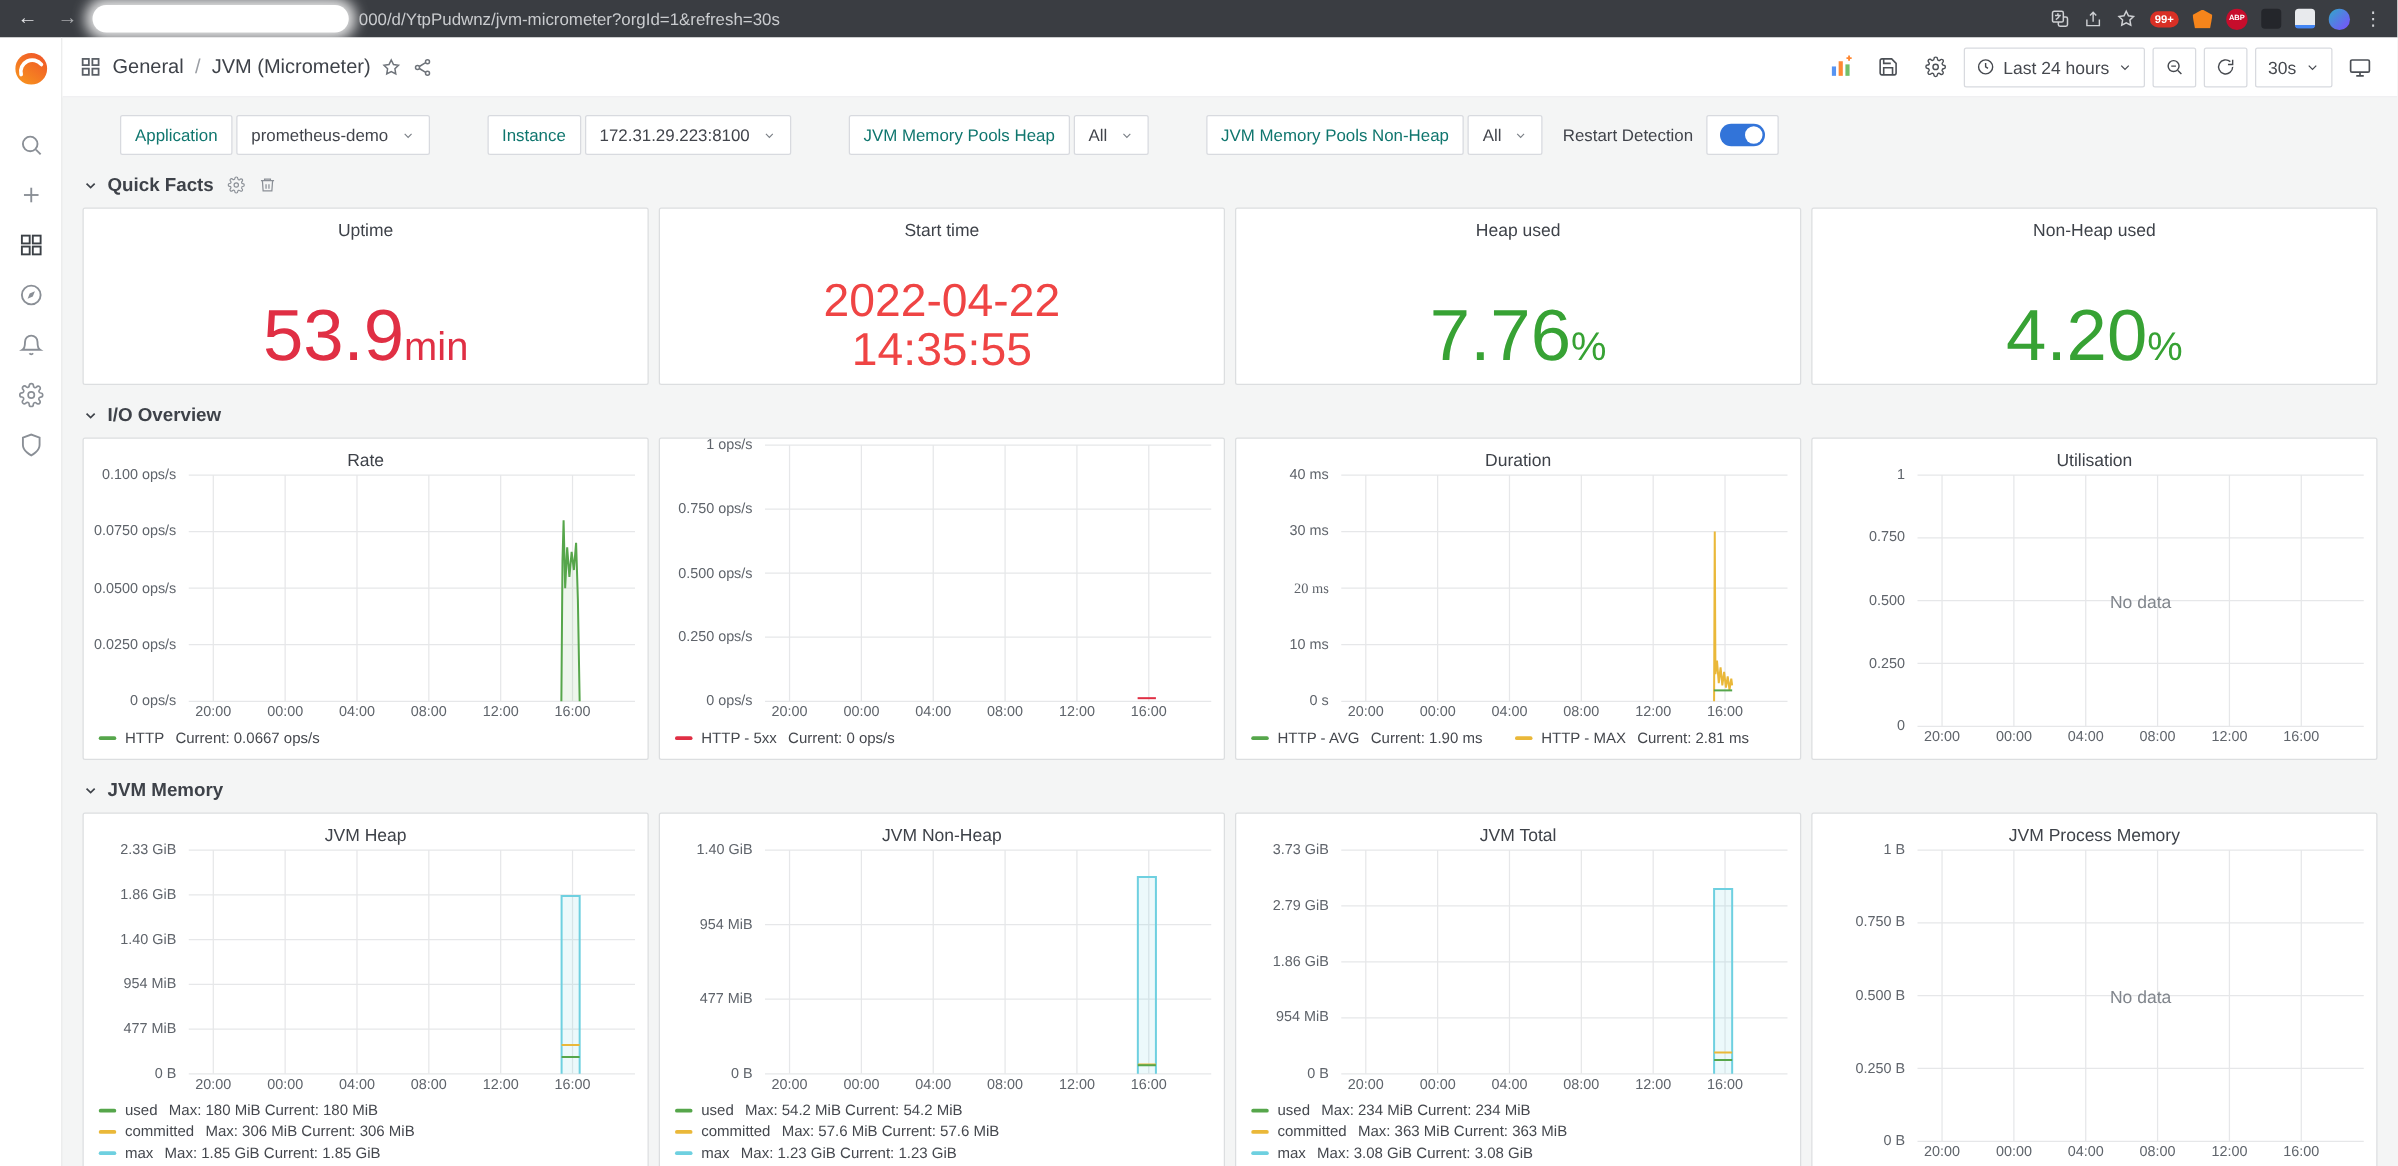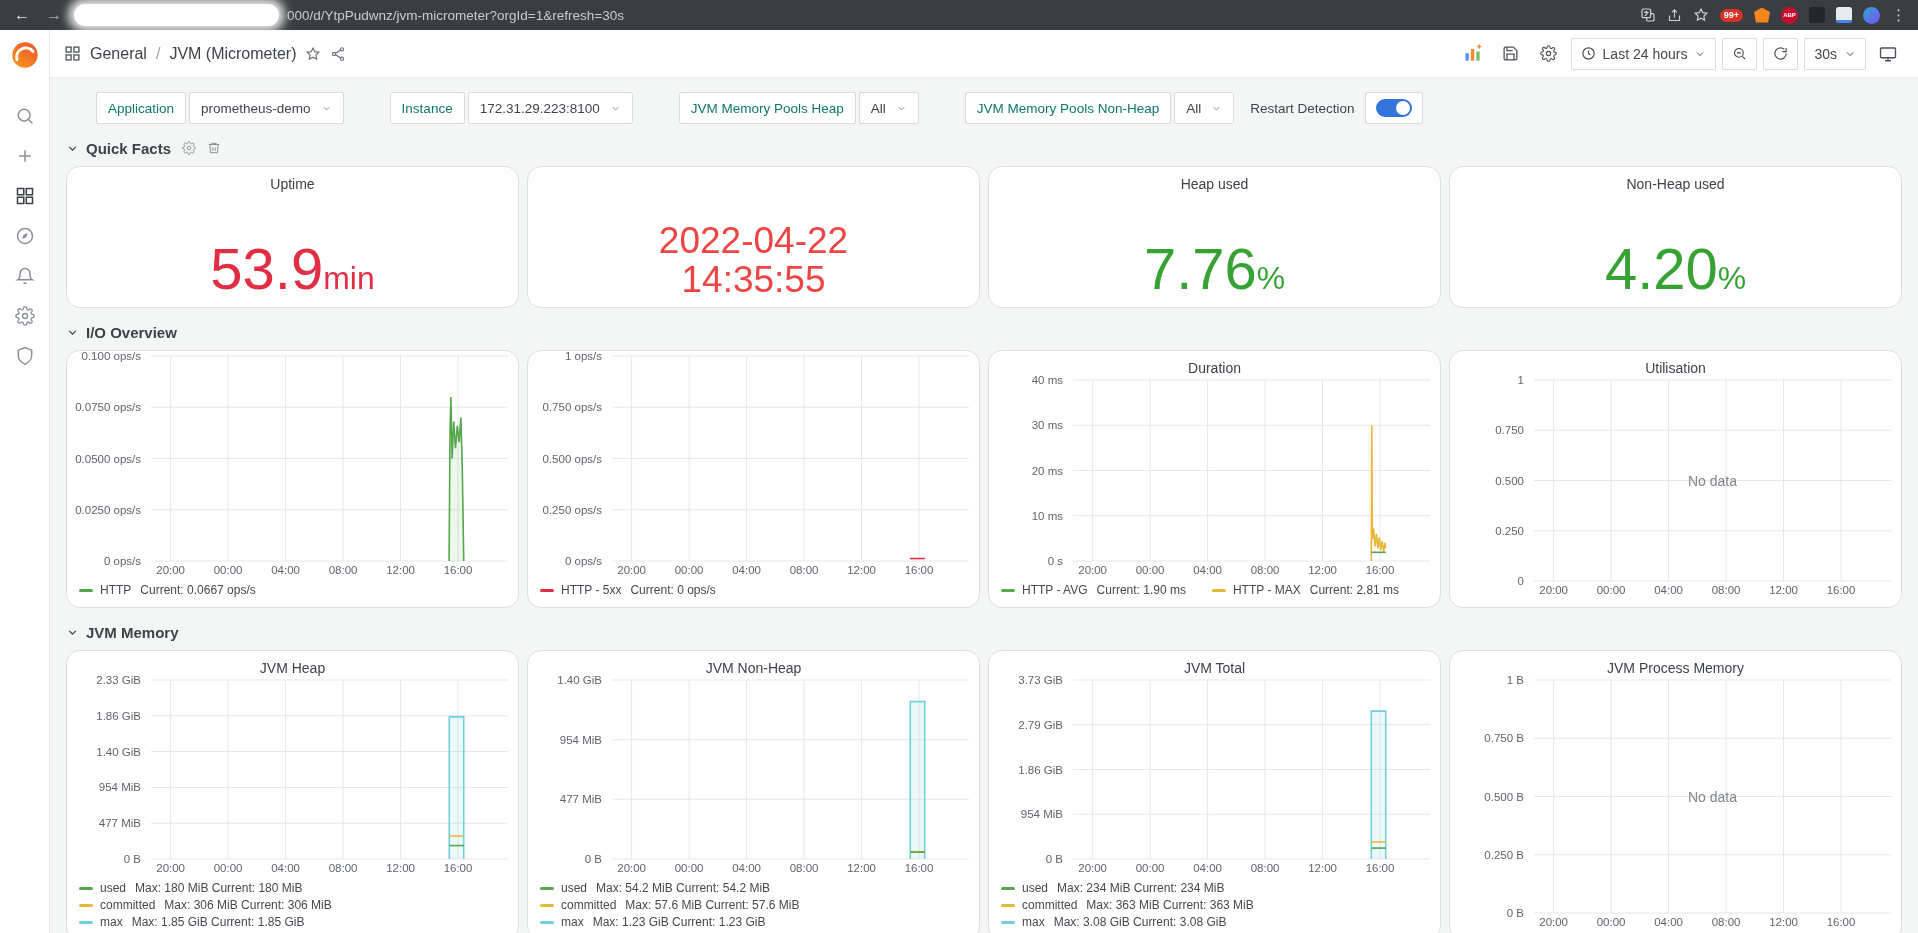--- a/index.html
+++ b/index.html
@@ -69,21 +69,21 @@
   .switch-box{ height:32px; display:flex; align-items:center; background:#fff;
     border:1px solid #d8dadf; border-radius:2px; padding:0 10px; cursor:pointer; }
   .switch{ width:36px; height:18px; border-radius:9px; background:#3274d9; position:relative; }
   .switch .knob{ position:absolute; right:2px; top:2px; width:14px; height:14px; border-radius:50%; background:#fff; }
   
   .section-header{ display:flex; align-items:center; gap:7px; height:32px; padding:0 16px;
     font-size:15px; font-weight:bold; color:#3e4249; cursor:pointer; flex:none; }
   .section-header .chev{ display:flex; color:#3e4249; }
   .sec-tool{ color:#8a8f96; display:flex; margin-left:4px; cursor:pointer; }
   .row{ display:grid; grid-template-columns:repeat(4,1fr); gap:8px; padding:2px 16px 8px; flex:none; }
-  .panel{ background:#fff; border:1px solid #dcdee0; border-radius:14px;
+  .panel{ background:#fff; border:1px solid #dcdee0; border-radius:2px;
     display:flex; flex-direction:column; padding:5px 10px 8px; min-width:0; }
   .panel-title{ text-align:center; font-size:14px; font-weight:500; color:#3e4249;
     height:24px; line-height:24px; flex:none; cursor:pointer; }
   
   .stat-panel{ height:142px; }
   .stat-value{ flex:1; display:flex; flex-direction:column; align-items:center; justify-content:flex-end;
     font-weight:500; line-height:1.04; }
   .stat-xl{ font-size:58px; }
   .stat-lg{ font-size:37px; }
   .stat-line{ display:flex; align-items:baseline; }
@@ -375,20 +375,21 @@
         <section class="panel stat-panel">
           <div class="panel-title">Uptime</div>
           <div class="stat-value stat-xl" style="color: rgb(224, 47, 68);">
             <div class="stat-line">
               <span class="stat-num">53.9</span>
               <span class="stat-suffix"> min</span>
             </div>
           </div>
         </section>
         <section class="panel stat-panel">
+          <div class="panel-title">Start time</div>
           <div class="stat-value stat-lg" style="color: #ef4444;">
             <div class="stat-line">
               <span class="stat-num">2022-04-22</span>
             </div>
             <div class="stat-line">
               <span class="stat-num">14:35:55</span>
             </div>
           </div>
         </section>
         <section class="panel stat-panel">
@@ -414,20 +415,21 @@
     <div class="section-header">
       <span class="chev">
           <svg width="13" height="13" viewBox="0 0 24 24" fill="none" stroke="currentColor" stroke-width="2.4">
             <polyline points="6 9 12 15 18 9"></polyline>
           </svg>
         </span>
       <span>I/O Overview</span>
     </div>
     <div class="row" id="io-row">
         <section class="panel chart-panel io">
+          <div class="panel-title">Rate</div>
           <div class="chart-grid">
             <div class="y-col">
               <div class="y-tick" style="top: 0%;">0.100 ops/s</div>
               <div class="y-tick" style="top: 25%;">0.0750 ops/s</div>
               <div class="y-tick" style="top: 50%;">0.0500 ops/s</div>
               <div class="y-tick" style="top: 75%;">0.0250 ops/s</div>
               <div class="y-tick" style="top: 100%;">0 ops/s</div>
             </div>
             <div class="plot">
               <svg viewBox="0 0 1000 300" preserveAspectRatio="none" class="plot-svg">
@@ -504,21 +506,21 @@
               <span class="legend-stats">Current: 0 ops/s</span>
             </div>
           </div>
         </section>
         <section class="panel chart-panel io">
           <div class="panel-title">Duration</div>
           <div class="chart-grid">
             <div class="y-col">
               <div class="y-tick" style="top: 0%;">40 ms</div>
               <div class="y-tick" style="top: 25%; margin-left: 48px;">30 ms</div>
-              <div class="y-tick" style="top: 50%;">20 ms</div>
+              <div class="y-tick" style="top: 50%; font-family: Liberation Serif, serif;">20 ms</div>
               <div class="y-tick" style="top: 75%;">10 ms</div>
               <div class="y-tick" style="top: 100%;">0 s</div>
             </div>
             <div class="plot">
               <svg viewBox="0 0 1000 300" preserveAspectRatio="none" class="plot-svg">
                 <line x1="0" x2="1000" y1="0" y2="0" stroke="#e6e7e9" stroke-width="1" vector-effect="non-scaling-stroke"></line>
                 <line x1="0" x2="1000" y1="75" y2="75" stroke="#e6e7e9" stroke-width="1" vector-effect="non-scaling-stroke"></line>
                 <line x1="0" x2="1000" y1="150" y2="150" stroke="#e6e7e9" stroke-width="1" vector-effect="non-scaling-stroke"></line>
                 <line x1="0" x2="1000" y1="225" y2="225" stroke="#e6e7e9" stroke-width="1" vector-effect="non-scaling-stroke"></line>
                 <line x1="0" x2="1000" y1="300" y2="300" stroke="#e6e7e9" stroke-width="1" vector-effect="non-scaling-stroke"></line>

